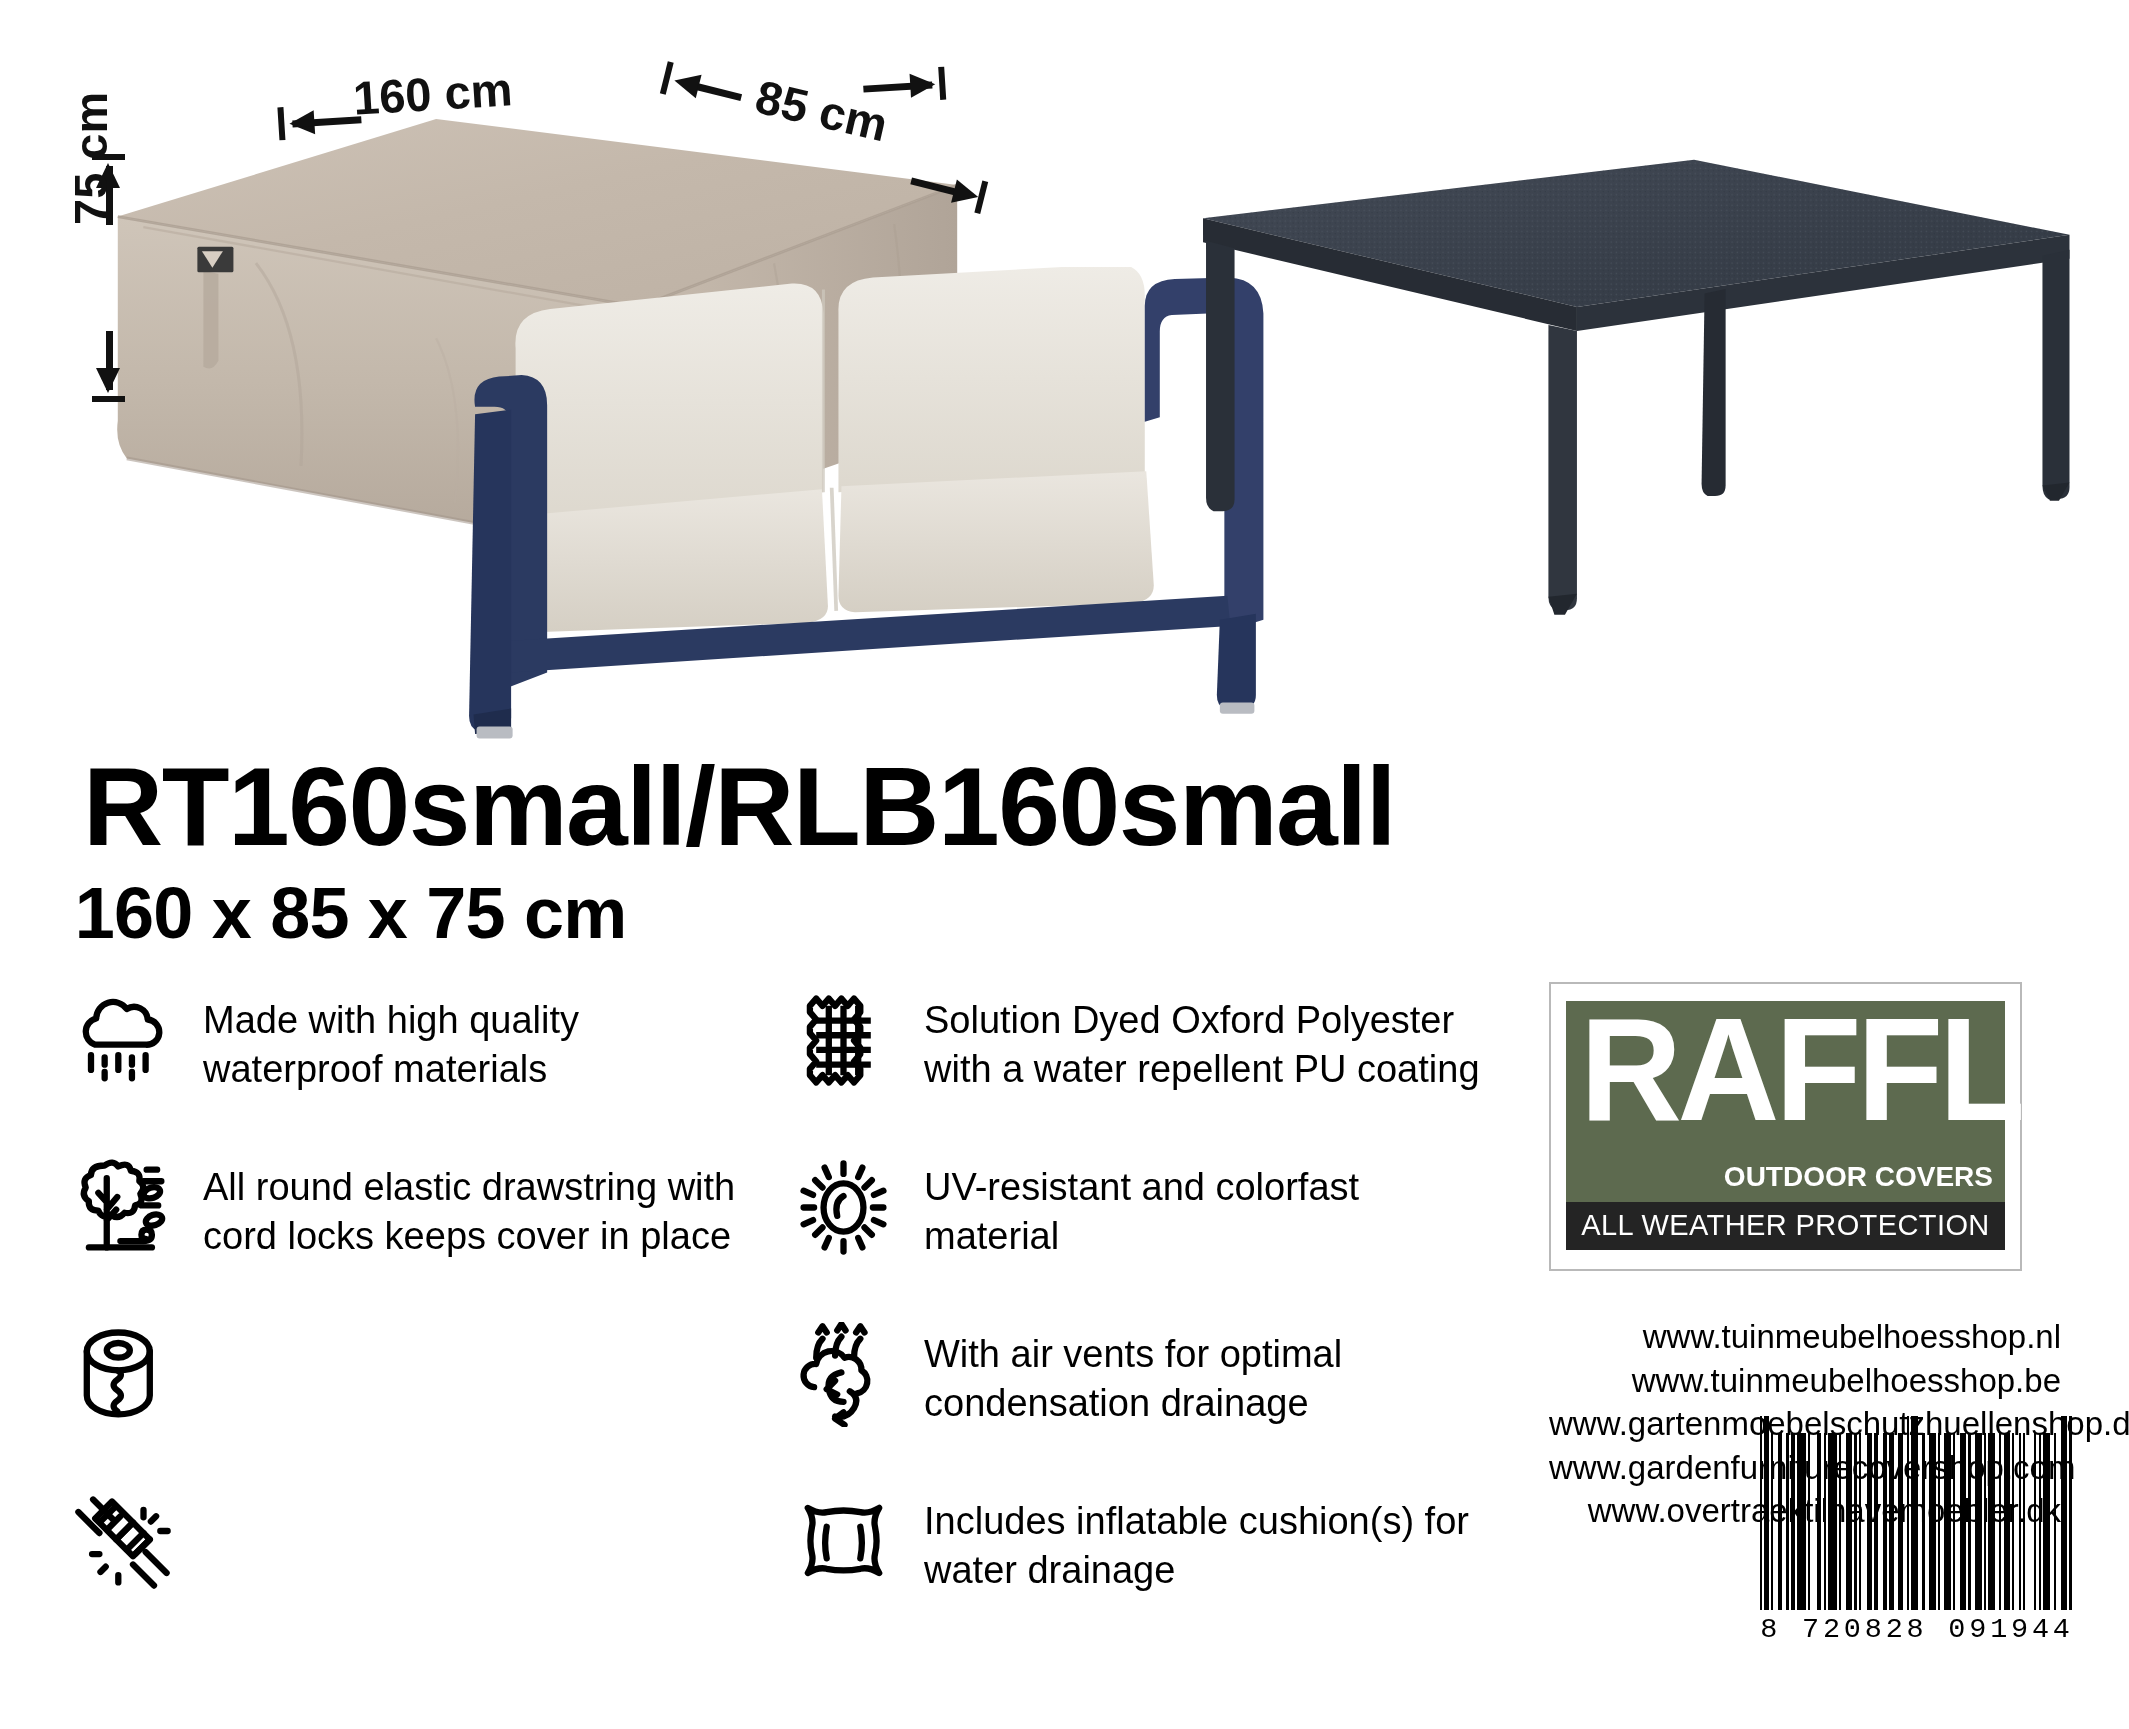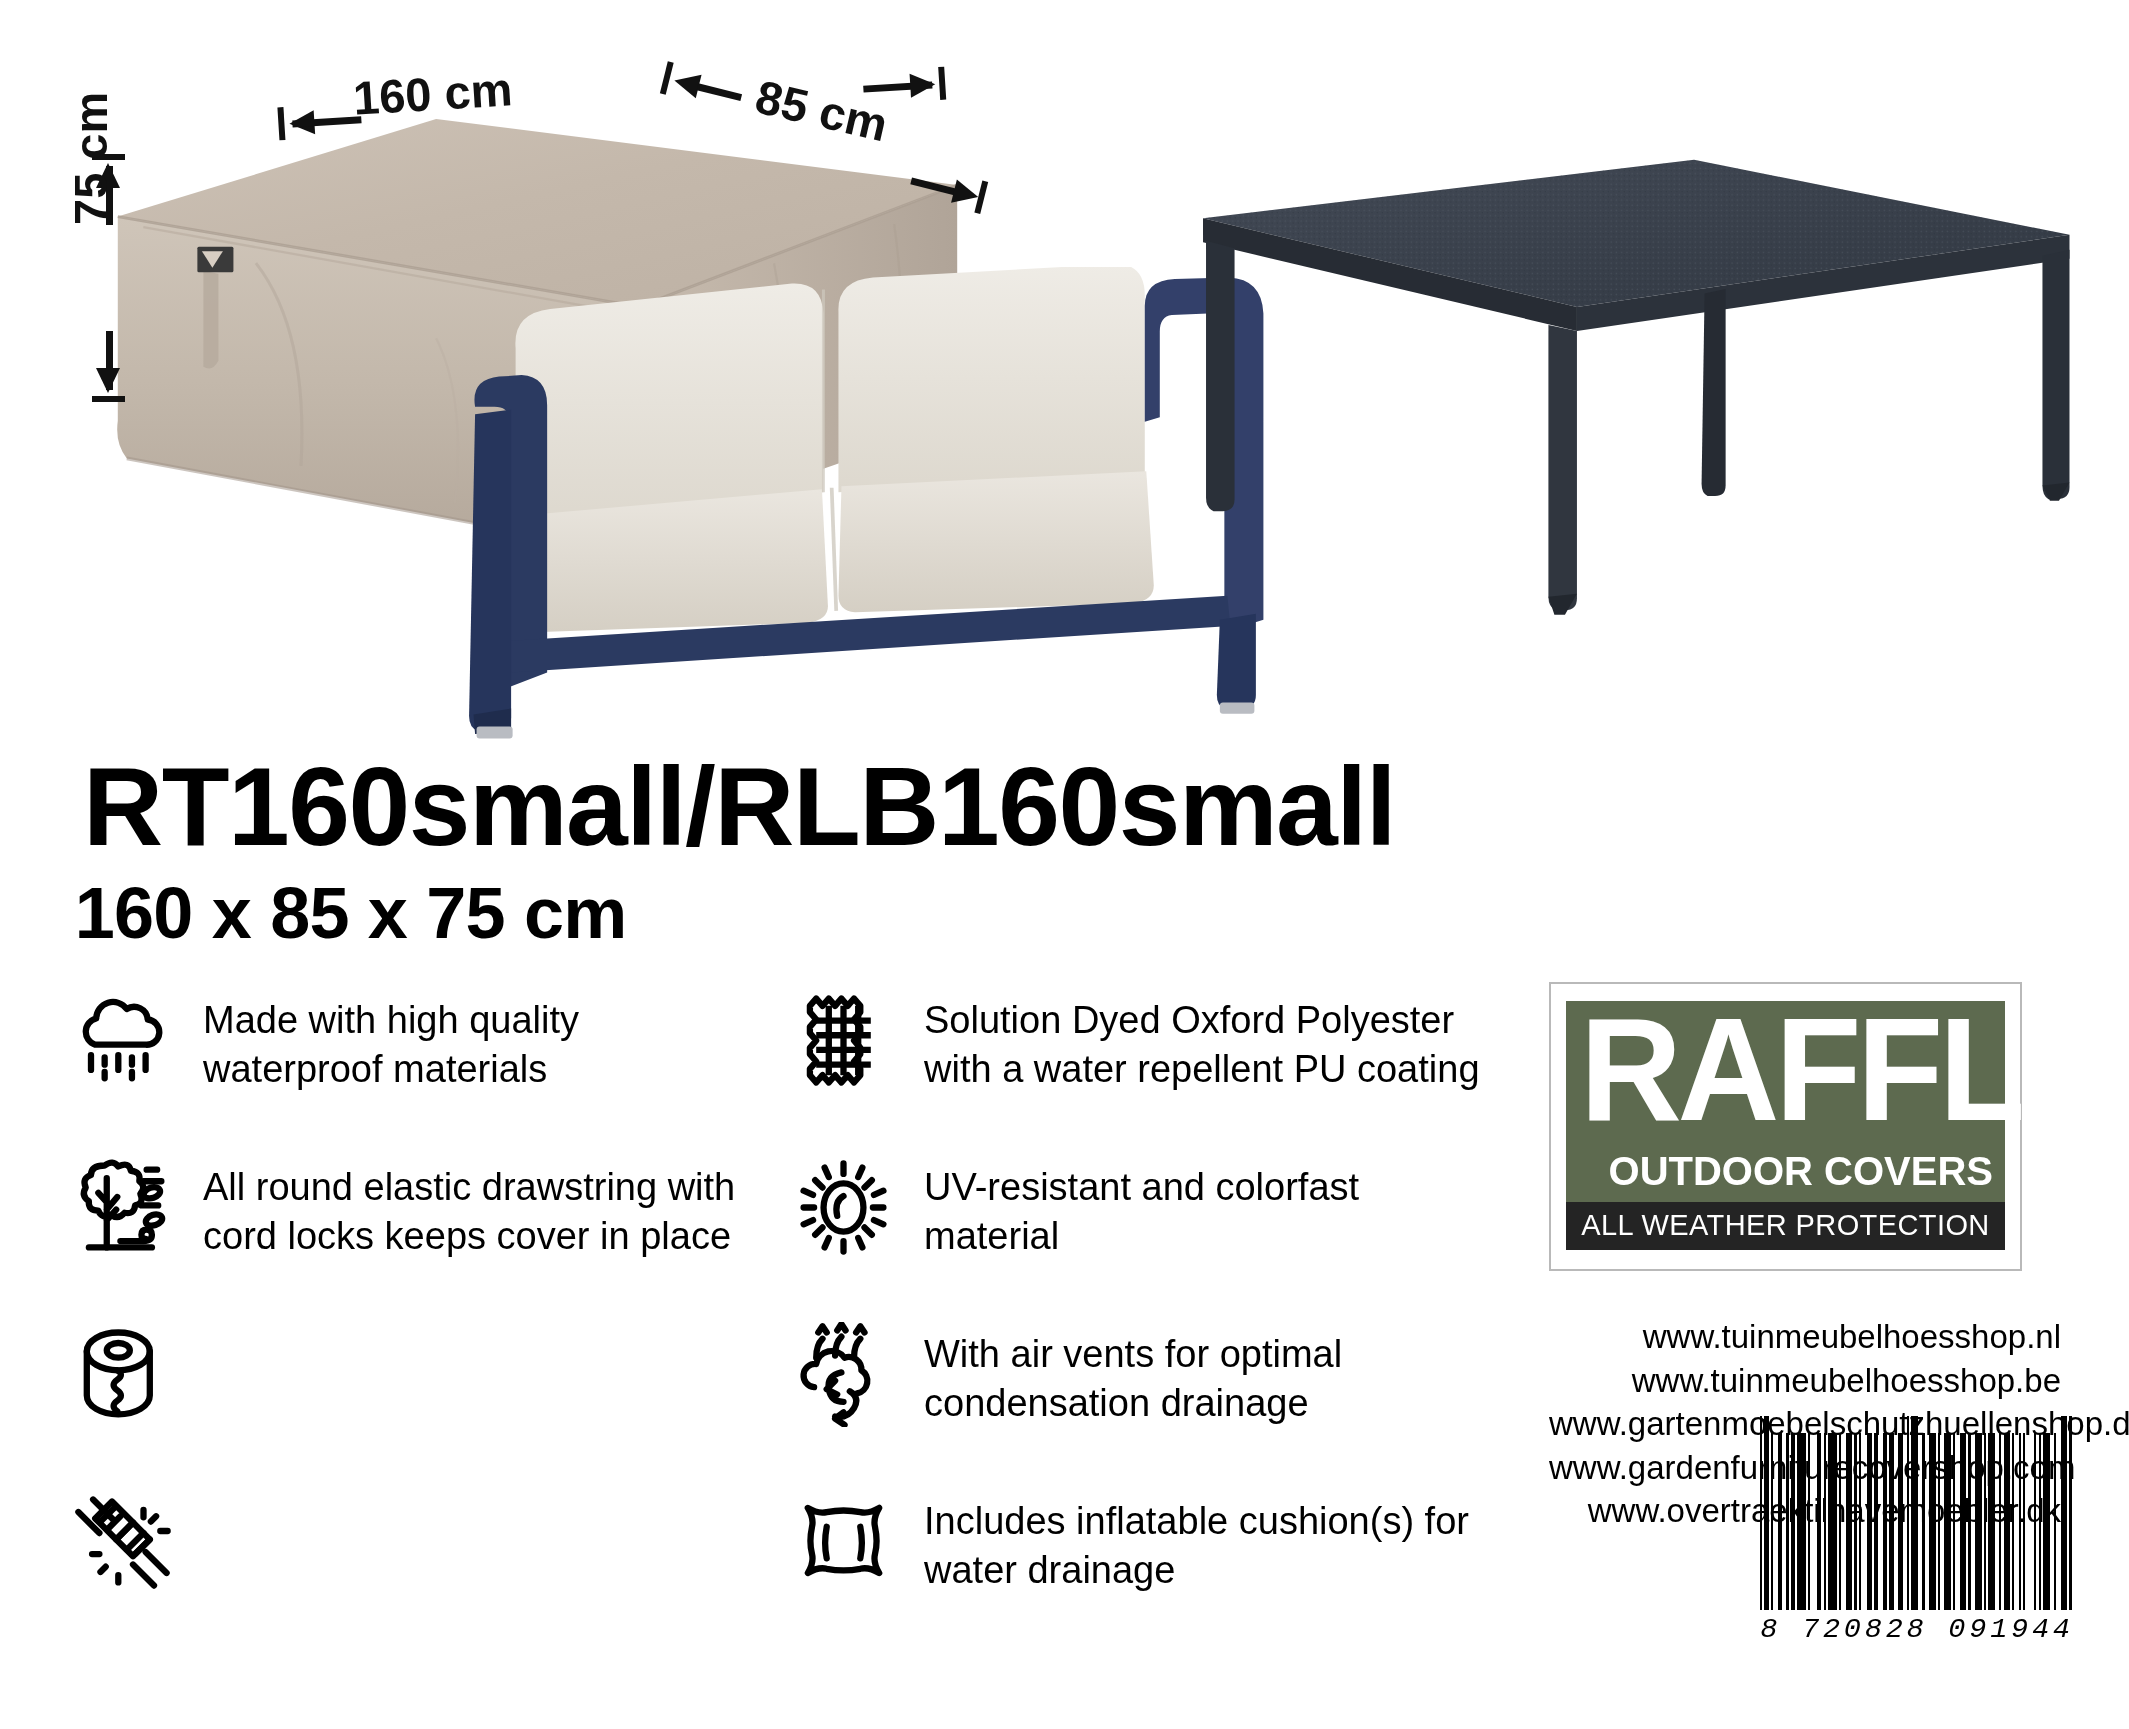--- a/index.html
+++ b/index.html
@@ -57,29 +57,29 @@
   .feat .ico{width:113px;height:113px;flex:0 0 113px;display:flex;align-items:center;justify-content:center;}
   .feat .ico svg{width:105px;height:105px;display:block;}
   .feat .txt{font-size:38px;line-height:1.28;padding-top:12px;max-width:556px;}
 
   
   #brand{position:absolute;left:1549px;top:982px;width:518px;}
   #logo-frame{border:2.3px solid #b9b9b9;background:#fff;padding:16.5px 15px 19.5px 15px;width:473px;box-sizing:border-box;}
   #logo-green{background:#5d6a4f;position:relative;height:201px;}
   #logo-word{position:absolute;left:13.5px;top:-4.5px;color:#fff;font-weight:700;font-size:147px;letter-spacing:-4.5px;line-height:1;
              transform:scaleX(.96);transform-origin:left top;white-space:nowrap;}
-  #logo-sub{position:absolute;right:12px;bottom:10.5px;color:#fff;font-weight:700;font-size:40px;letter-spacing:0px;line-height:1;white-space:nowrap;}
+  #logo-sub{position:absolute;right:12px;bottom:10.5px;color:#fff;font-weight:700;font-size:28px;letter-spacing:0px;line-height:1;white-space:nowrap;}
   #logo-bar{background:#242424;height:48px;display:flex;align-items:center;justify-content:center;}
   #logo-bar span{color:#fff;font-size:29px;letter-spacing:0.4px;white-space:nowrap;}
 
   #urls{margin-top:44px;text-align:right;padding-right:6px;}
   #urls div{font-size:33px;line-height:1.32;white-space:nowrap;text-align:right;}
 
   
-  #barcode-wrap{position:absolute;left:1760px;top:1416px;width:314px;font-style:italic;}
+  #barcode-wrap{position:absolute;left:1760px;top:1416px;width:314px;}
   #barcode-bars{height:194px;display:flex;align-items:flex-end;gap:0;}
   #barcode-bars i{display:block;background:#000;}
   #barcode-num{margin-top:3px;font-family:"Liberation Mono","DejaVu Sans Mono",monospace;
                font-size:28.5px;letter-spacing:3.8px;text-align:center;white-space:nowrap;}
 </style>
 </head>
 <body>
 
 <div id="hero">
 

